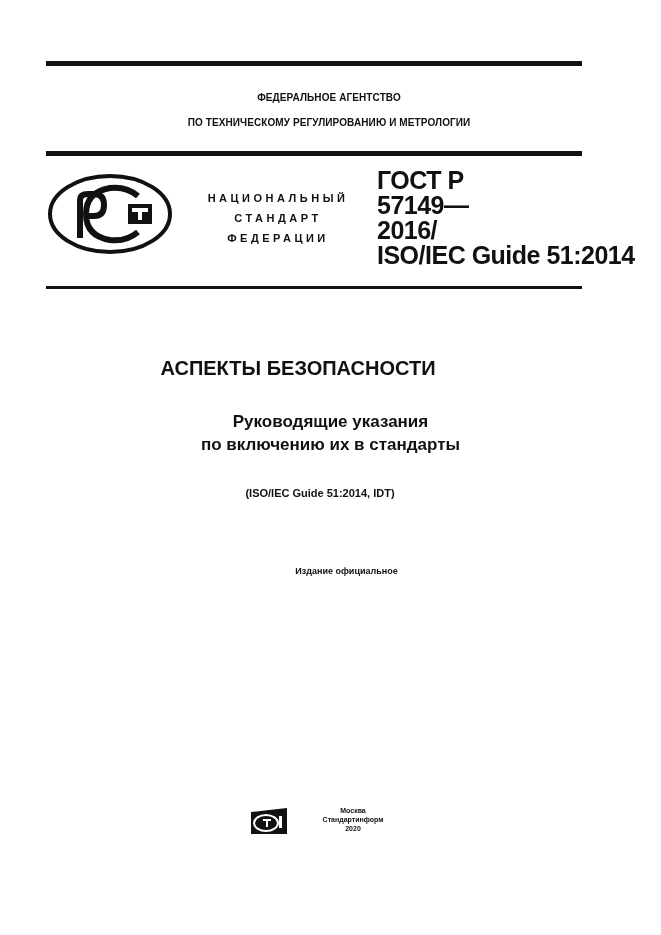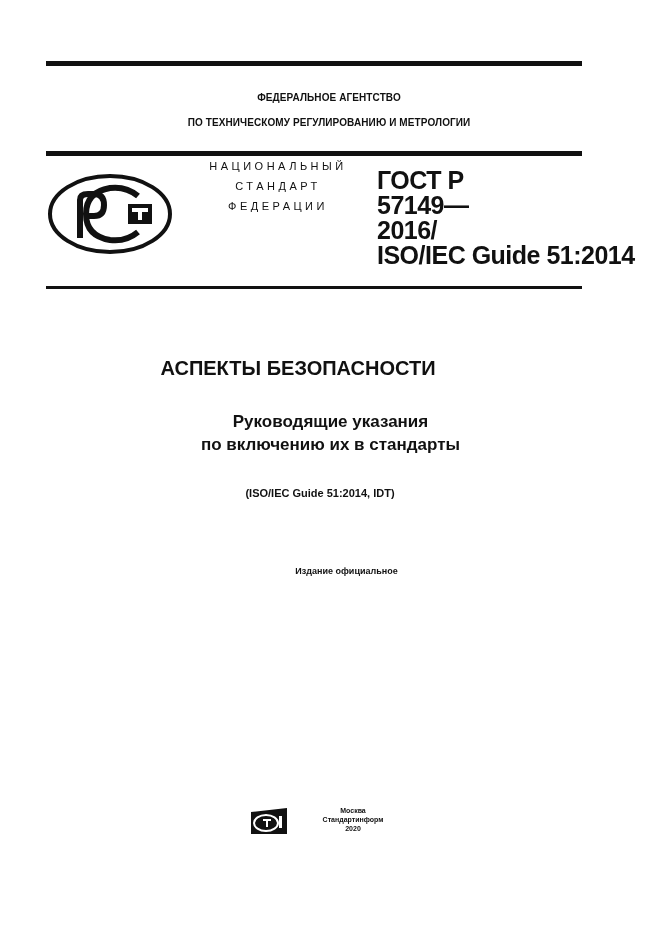--- a/index.html
+++ b/index.html
@@ -7,22 +7,22 @@
          font-family: "Liberation Sans", sans-serif; color: #111; }
   .rule { position: absolute; left: 46px; width: 536px; background: #111; }
   .rule-top { top: 61px; height: 5px; }
   .rule-mid { top: 151px; height: 5px; }
   .rule-bot { top: 286px; height: 3px; }
   .agency { position: absolute; left: 0; width: 658px; text-align: center;
             font-weight: bold; font-size: 10px; letter-spacing: 0.1px; }
   .agency-1 { top: 92px; }
   .agency-2 { top: 117px; }
   .logo { position: absolute; left: 46px; top: 172px; width: 128px; height: 84px; }
-  .national { position: absolute; left: 190px; top: 156px; width: 176px;
-              text-align: center; font-weight: normal; font-size: 11px;
+  .national { position: absolute; left: 190px; top: 188px; width: 176px;
+              text-align: center; font-weight: bold; font-size: 11px;
               letter-spacing: 3.5px; line-height: 20px; }
   .gost { position: absolute; left: 377px; top: 168px; font-weight: bold;
           font-size: 25px; line-height: 25px; letter-spacing: -0.5px; }
   .title { position: absolute; left: 0; width: 596px; top: 357px; text-align: center;
            font-weight: bold; font-size: 20px; }
   .subtitle { position: absolute; left: 0; width: 661px; top: 410px; text-align: center;
               font-weight: bold; font-size: 17px; line-height: 23px; }
   .idt { position: absolute; left: 0; width: 640px; top: 487px; text-align: center;
          font-weight: bold; font-size: 11px; }
   .edition { position: absolute; left: 16px; width: 661px; top: 566px; text-align: center;

